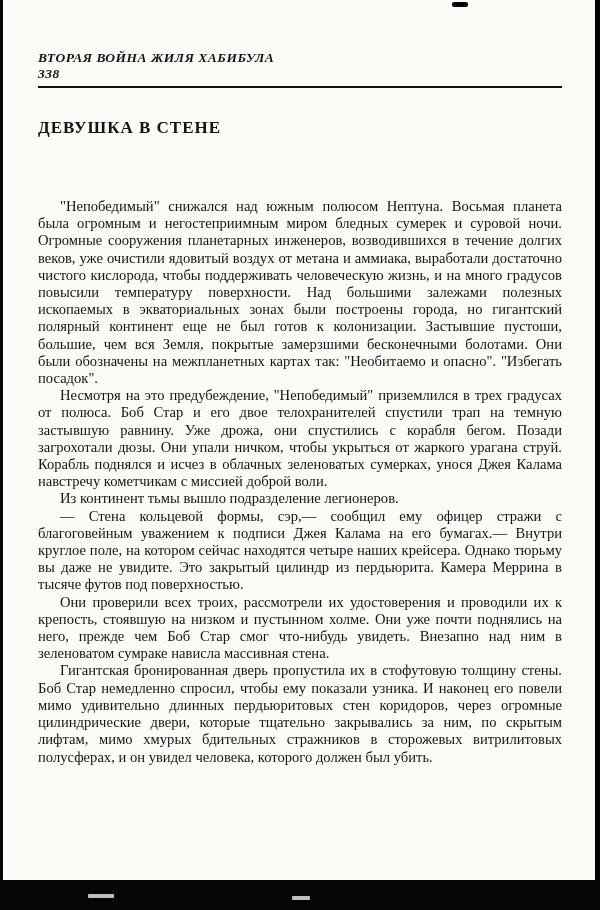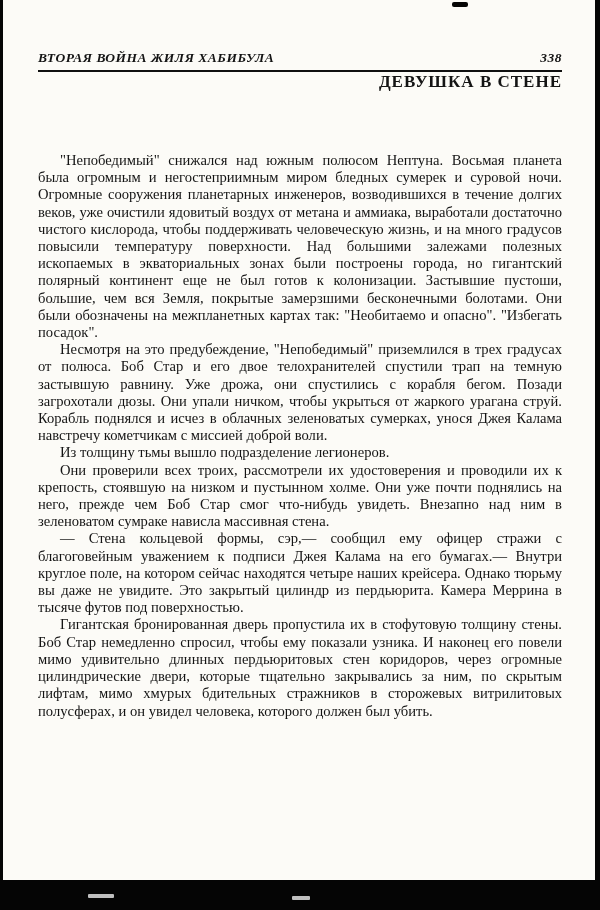--- a/index.html
+++ b/index.html
@@ -24,30 +24,32 @@
 
   .running-header {
     display: flex;
     justify-content: space-between;
     align-items: baseline;
     margin-top: 50px;
     font-style: italic;
     font-weight: bold;
     font-size: 13.5px;
     letter-spacing: 0.5px;
+    flex-direction: column;
   }
 
   .header-rule {
     margin-top: 4px;
     height: 2px;
     background: #101010;
   }
 
   .chapter-title {
-    text-align: right;
+    margin-top: 30px;
+    text-align: left;
     font-weight: bold;
     font-size: 17px;
     letter-spacing: 1px;
   }
 
   .body-text {
     margin-top: 60px;
     font-size: 14.6px;
     line-height: 17.2px;
     text-align: justify;
@@ -87,23 +89,23 @@
       <span>338</span>
     </div>
 
     <div class="header-rule"></div>
 
     <div class="chapter-title">ДЕВУШКА В СТЕНЕ</div>
 
     <div class="body-text">
       <p>"Непобедимый" снижался над южным полюсом Нептуна. Восьмая планета была огромным и негостеприимным миром бледных сумерек и суровой ночи. Огромные сооружения планетарных инженеров, возводившихся в течение долгих веков, уже очистили ядовитый воздух от метана и аммиака, выработали достаточно чистого кислорода, чтобы поддерживать человеческую жизнь, и на много градусов повысили температуру поверхности. Над большими залежами полезных ископаемых в экваториальных зонах были построены города, но гигантский полярный континент еще не был готов к колонизации. Застывшие пустоши, большие, чем вся Земля, покрытые замерзшими бесконечными болотами. Они были обозначены на межпланетных картах так: "Необитаемо и опасно". "Избегать посадок".</p>
       <p>Несмотря на это предубеждение, "Непобедимый" приземлился в трех градусах от полюса. Боб Стар и его двое телохранителей спустили трап на темную застывшую равнину. Уже дрожа, они спустились с корабля бегом. Позади загрохотали дюзы. Они упали ничком, чтобы укрыться от жаркого урагана струй. Корабль поднялся и исчез в облачных зеленоватых сумерках, унося Джея Калама навстречу кометчикам с миссией доброй воли.</p>
-      <p>Из толщину тьмы вышло подразделение легионеров.</p>
+      <p>Из континент тьмы вышло подразделение легионеров.</p>
+      <p>— Стена кольцевой формы, сэр,— сообщил ему офицер стражи с благоговейным уважением к подписи Джея Калама на его бумагах.— Внутри круглое поле, на котором сейчас находятся четыре наших крейсера. Однако тюрьму вы даже не увидите. Это закрытый цилиндр из пердьюрита. Камера Меррина в тысяче футов под поверхностью.</p>
       <p>Они проверили всех троих, рассмотрели их удостоверения и проводили их к крепость, стоявшую на низком и пустынном холме. Они уже почти поднялись на него, прежде чем Боб Стар смог что-нибудь увидеть. Внезапно над ним в зеленоватом сумраке нависла массивная стена.</p>
-      <p>— Стена кольцевой формы, сэр,— сообщил ему офицер стражи с благоговейным уважением к подписи Джея Калама на его бумагах.— Внутри круглое поле, на котором сейчас находятся четыре наших крейсера. Однако тюрьму вы даже не увидите. Это закрытый цилиндр из пердьюрита. Камера Меррина в тысяче футов под поверхностью.</p>
       <p>Гигантская бронированная дверь пропустила их в стофутовую толщину стены. Боб Стар немедленно спросил, чтобы ему показали узника. И наконец его повели мимо удивительно длинных пердьюритовых стен коридоров, через огромные цилиндрические двери, которые тщательно закрывались за ним, по скрытым лифтам, мимо хмурых бдительных стражников в сторожевых витрилитовых полусферах, и он увидел человека, которого должен был убить.</p>
     </div>
 
   </div>
 
   <div class="edge edge-left"></div>
   <div class="edge edge-right"></div>
 
   <div class="edge edge-bottom">
     <span class="mark mark-1"></span>

